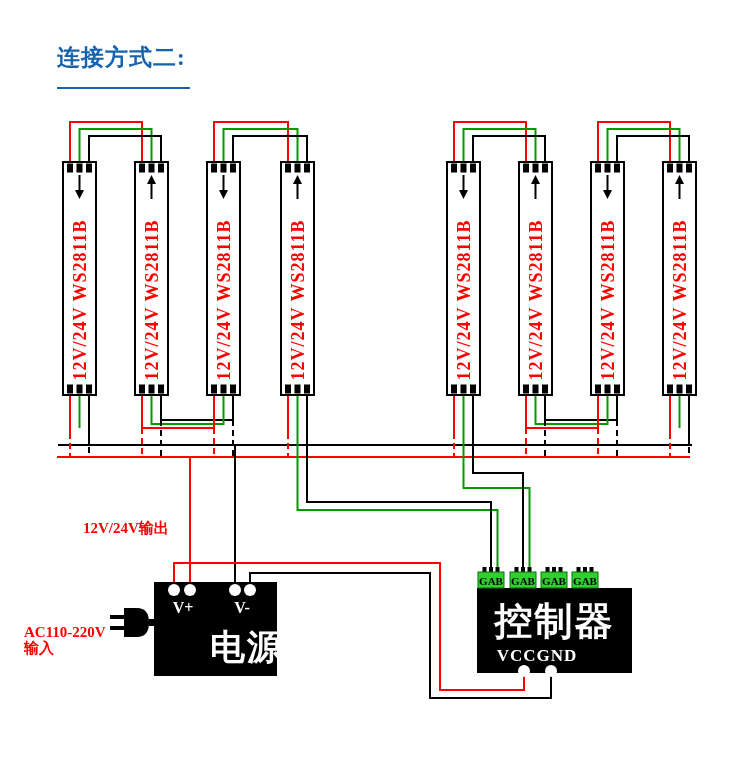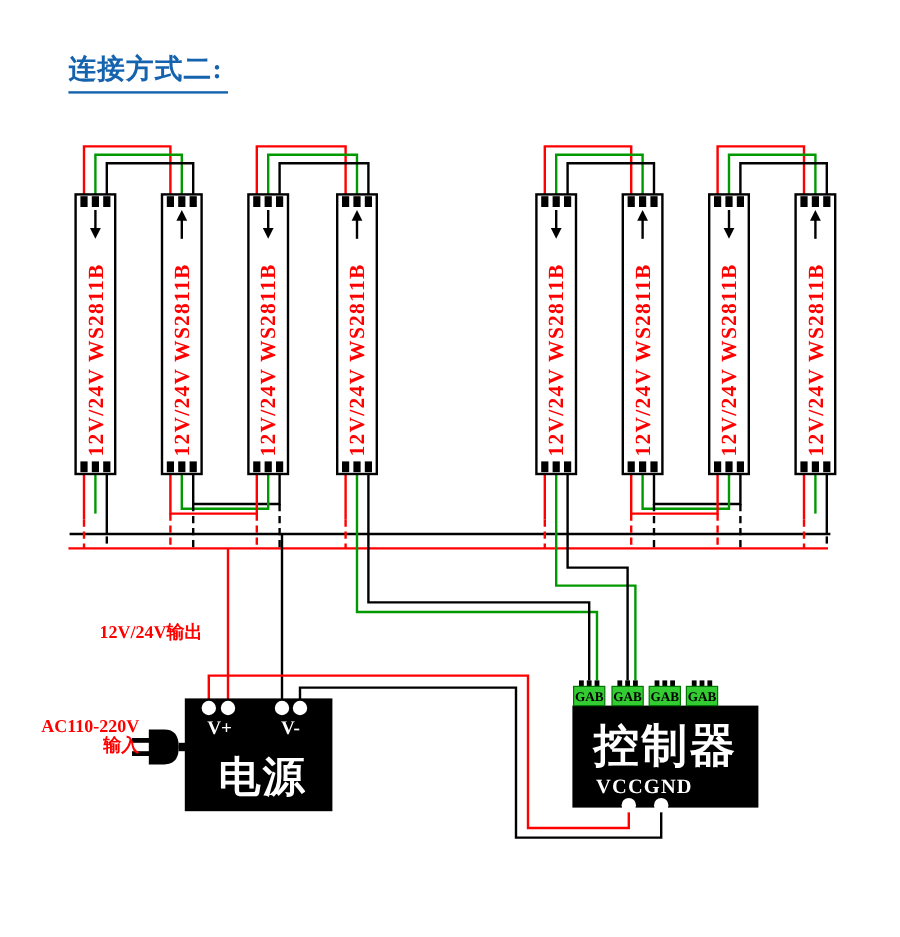--- a/index.html
+++ b/index.html
@@ -1,28 +1,28 @@
 <!DOCTYPE html>
 <html style="--title-blue: #1562AE; --label-red: #FF0000; --wire-red: #FF0000; --wire-green: #009900; --wire-black: #000000; --port-green: #33CC33;"><head>
 <meta charset="utf-8">
 <style>
   html,body{margin:0;padding:0;background:#fff;}
   .stage{position:relative;width:750px;height:781px;background:#fff;overflow:hidden;
          font-family:"Liberation Serif","DejaVu Serif",serif;}
   .stage svg{position:absolute;left:0;top:0;}
   .abs{position:absolute;}
   #title{left:57px;top:42px;font-size:23px;font-weight:bold;color:var(--title-blue);
-         border-bottom:2px solid var(--title-blue);padding:0 4px 3px 0;letter-spacing:1px;}
+         border-bottom:2px solid var(--title-blue);padding:0 4px 14px 0;letter-spacing:1px;}
   .redlabel{color:var(--label-red);font-weight:bold;font-size:15px;line-height:16px;}
   #out-label{left:83px;top:520px;}
-  #ac-label{left:24px;top:598px;width:92px;text-align:right;}
+  #ac-label{left:24px;top:624px;width:92px;text-align:left;}
   .whitetext{color:#fff;font-weight:bold;text-align:center;}
   #v-plus{left:168px;top:599px;width:30px;font-size:16px;}
   #v-minus{left:227px;top:599px;width:30px;font-size:16px;}
-  #power-name{left:154px;top:624px;width:130px;font-size:35px;letter-spacing:2px;}
+  #power-name{left:154px;top:624px;width:130px;font-size:35px;letter-spacing:2px;text-align:right;}
   #controller-name{left:477px;top:596px;width:155px;font-size:38px;letter-spacing:2px;}
   #vccgnd{left:477px;top:646px;width:120px;font-size:17px;letter-spacing:1px;text-align:center;}
   .wr{fill:none;stroke:var(--wire-red);stroke-width:2;}
   .wg{fill:none;stroke:var(--wire-green);stroke-width:2;}
   .wk{fill:none;stroke:var(--wire-black);stroke-width:2;}
   .dash{stroke-dasharray:6 4;}
   .striprect{fill:#fff;stroke:#000;stroke-width:2;}
   .pad{fill:#000;}
   .blackbox{fill:#000;}
   .term{fill:#fff;}

